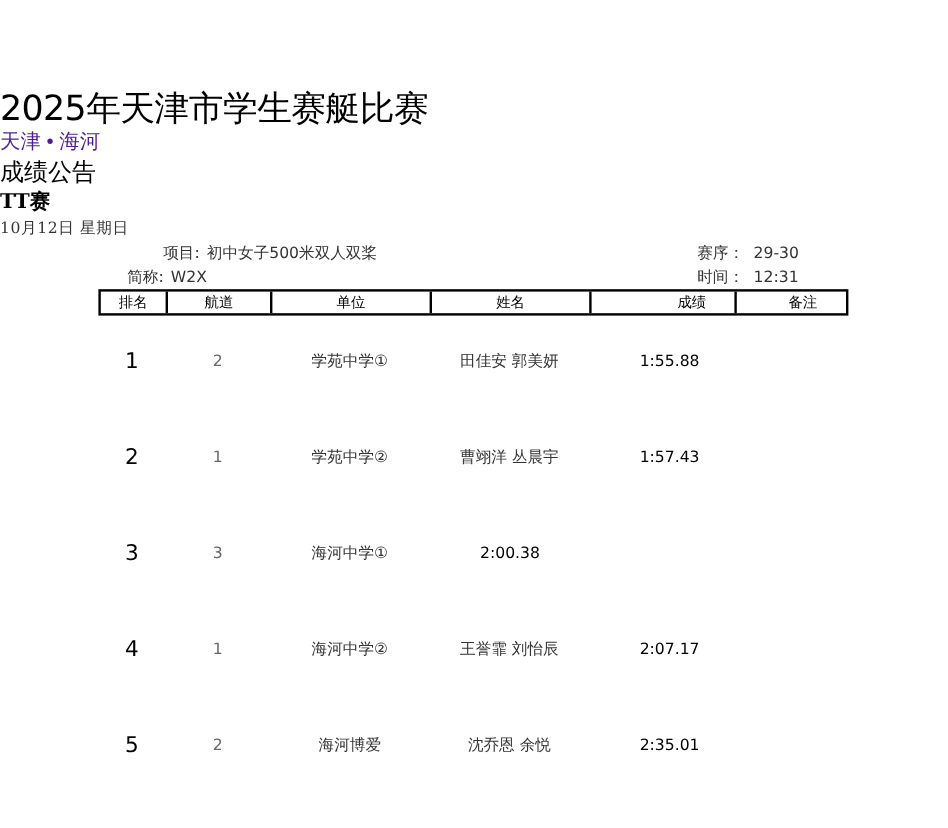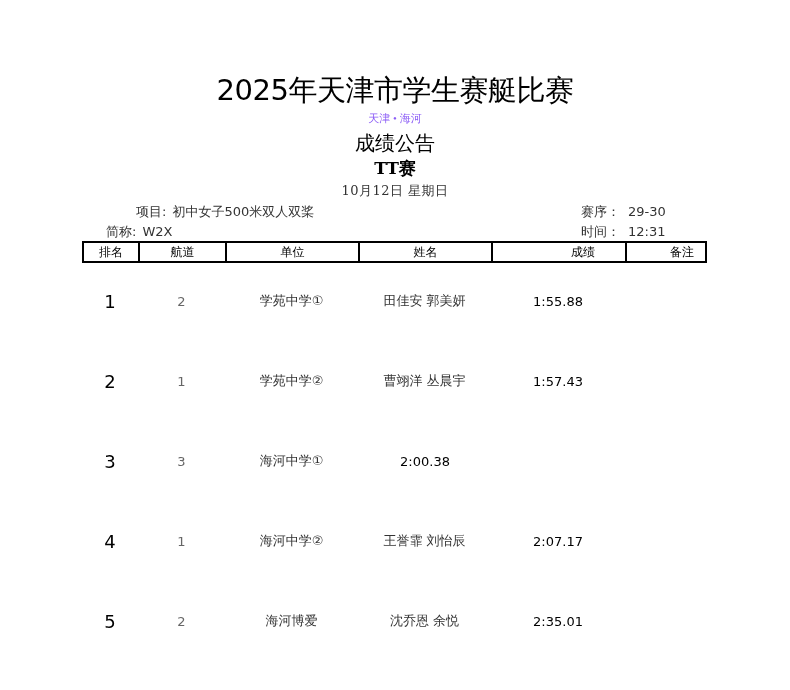--- a/index.html
+++ b/index.html
@@ -1,22 +1,22 @@
 <!DOCTYPE html>
 <html><head>
   <meta charset="utf-8">
   <style>
     html, body { margin: 0; padding: 0; background: #ffffff; }
     body {
       width: 790px; height: 690px; position: relative; overflow: hidden;
       font-family: "DejaVu Sans", "Liberation Sans", sans-serif; color: #000;
     }
-    .center { position: absolute; left: 0; width: 790px; text-align: center; }
+    .center { position: absolute; left: 0; width: 790px; text-align: left; }
     .title { top: 72px; font-size: 29px; font-weight: normal; line-height: 36px; letter-spacing: -0.5px; }
-    .venue { top: 110px; font-family: Liberation Serif, serif; font-size: 11px; line-height: 16px; color: #8b5cf6; }
+    .venue { top: 110px; font-family: Liberation Sans, sans-serif; font-size: 17px; line-height: 16px; color: #4c1d95; }
     .subtitle { top: 130px; font-size: 20px; line-height: 26px; }
     .round { top: 157px; font-family: "DejaVu Serif", "Liberation Serif", serif; font-size: 17px; font-weight: bold; line-height: 22px; }
     .date { top: 182px; font-family: "DejaVu Serif", "Liberation Serif", serif; font-size: 13px; line-height: 18px; color: #333; letter-spacing: 0.5px; }
 
     .meta { position: absolute; font-size: 13px; line-height: 16px; color: #333; }
     .meta .k { color: #333; }
     .meta .v { margin-left: 6px; }
     .m-event { left: 106px; top: 204px; margin-left: 30px; }
     .m-short { left: 106px; top: 224px; }
     .m-seq { left: 581px; top: 204px; }
@@ -26,21 +26,21 @@
     .thead {
       position: absolute; left: 82px; top: 241px; width: 621px; height: 18px;
       border: 2px solid #000; display: flex;
     }
     .thead .th {
       font-size: 12px; line-height: 18px; text-align: center; color: #000;
       border-right: 2px solid #000; box-sizing: border-box;
     }
     .thead .th:last-child { border-right: none; padding-left: 32px; }
     .c0 { width: 56px; } .c1 { width: 87px; } .c2 { width: 133px; }
-    .c3 { width: 133px; } .c4 { width: 134px; padding-left: 48px; } .c5 { width: 78px; }
+    .c3 { width: 133px; } .c4 { width: 121px; padding-left: 48px; } .c5 { width: 78px; }
 
     .row { position: absolute; left: 82px; width: 625px; height: 30px; display: flex; align-items: center; }
     .row .cell { text-align: center; color: #333; font-size: 13px; box-sizing: border-box; }
     .row .rank { width: 56px; font-size: 18px; color: #000; text-align: center; padding-right: 0; }
     .row .lane { width: 87px; color: #666; font-size: 13px; }
     .row .unit { width: 133px; }
     .row .names { width: 133px; }
     .row .time { width: 134px; color: #000; font-size: 13px; }
     .row .note { width: 82px; }
   </style>

